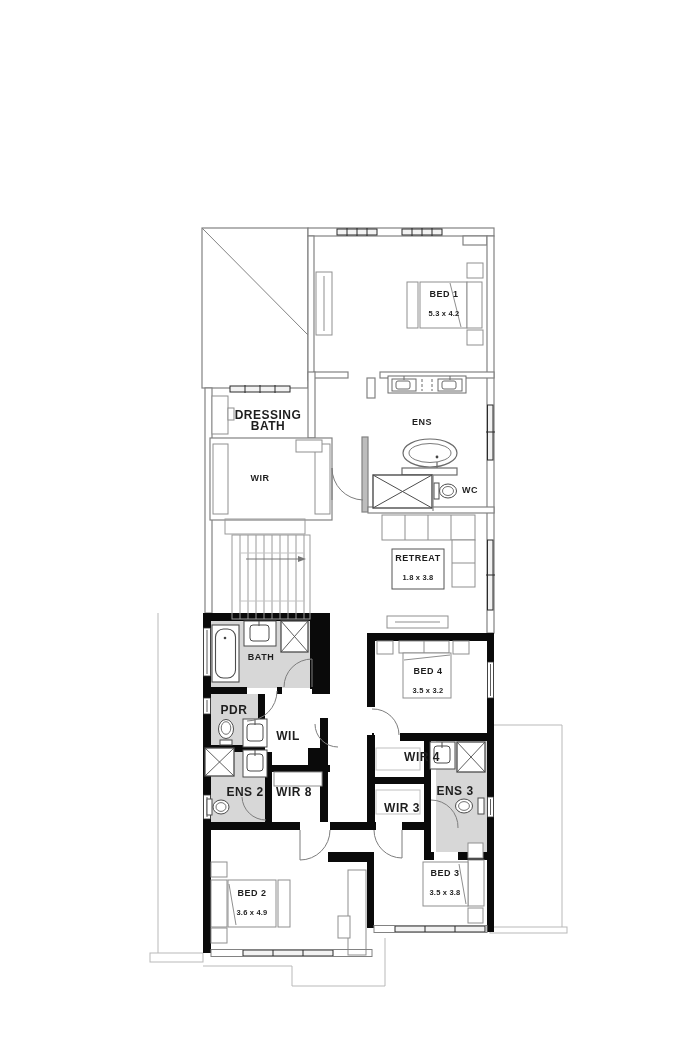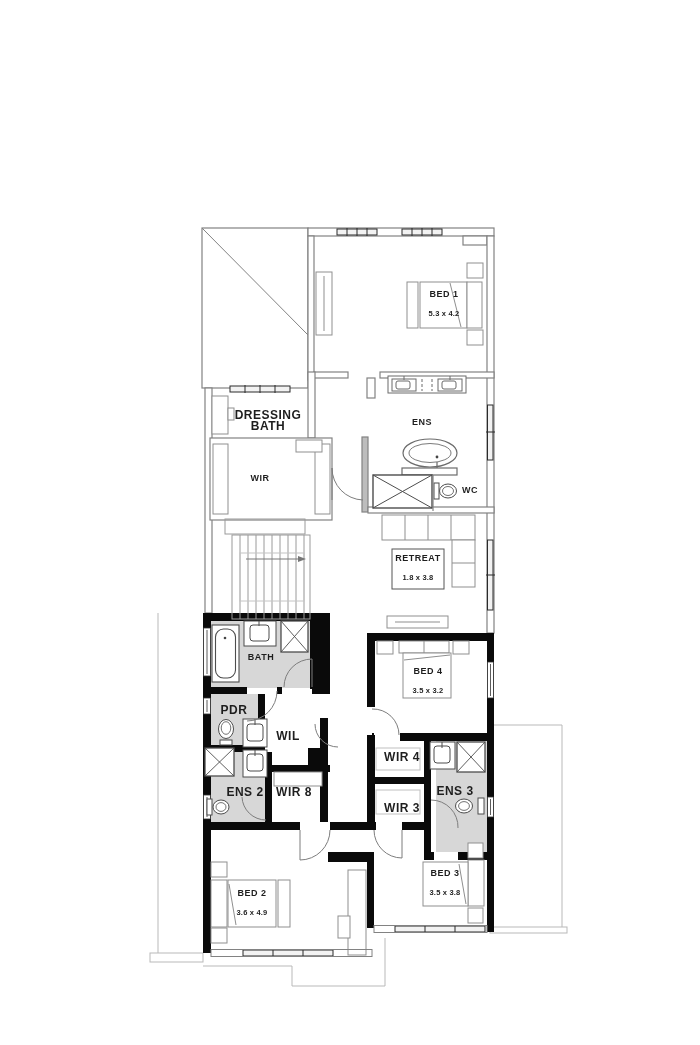--- a/index.html
+++ b/index.html
@@ -343,21 +343,21 @@
   <div class="lbl small" style="left:245px;top:792px">
     <span>ENS 2</span>
   </div>
   <div class="lbl small" style="left:294px;top:792px">
     <span>WIR 8</span>
   </div>
   <div class="lbl" style="left:428px;top:681px">
     <span>BED 4</span>
     <span class="dims">3.5 x 3.2</span>
   </div>
-  <div class="lbl small" style="left:402px;top:757px">
+  <div class="lbl small" style="left:422px;top:757px">
     <span>WIR 4</span>
   </div>
   <div class="lbl small" style="left:402px;top:808px">
     <span>WIR 3</span>
   </div>
   <div class="lbl small" style="left:455px;top:791px">
     <span>ENS 3</span>
   </div>
   <div class="lbl" style="left:252px;top:903px">
     <span>BED 2</span>

